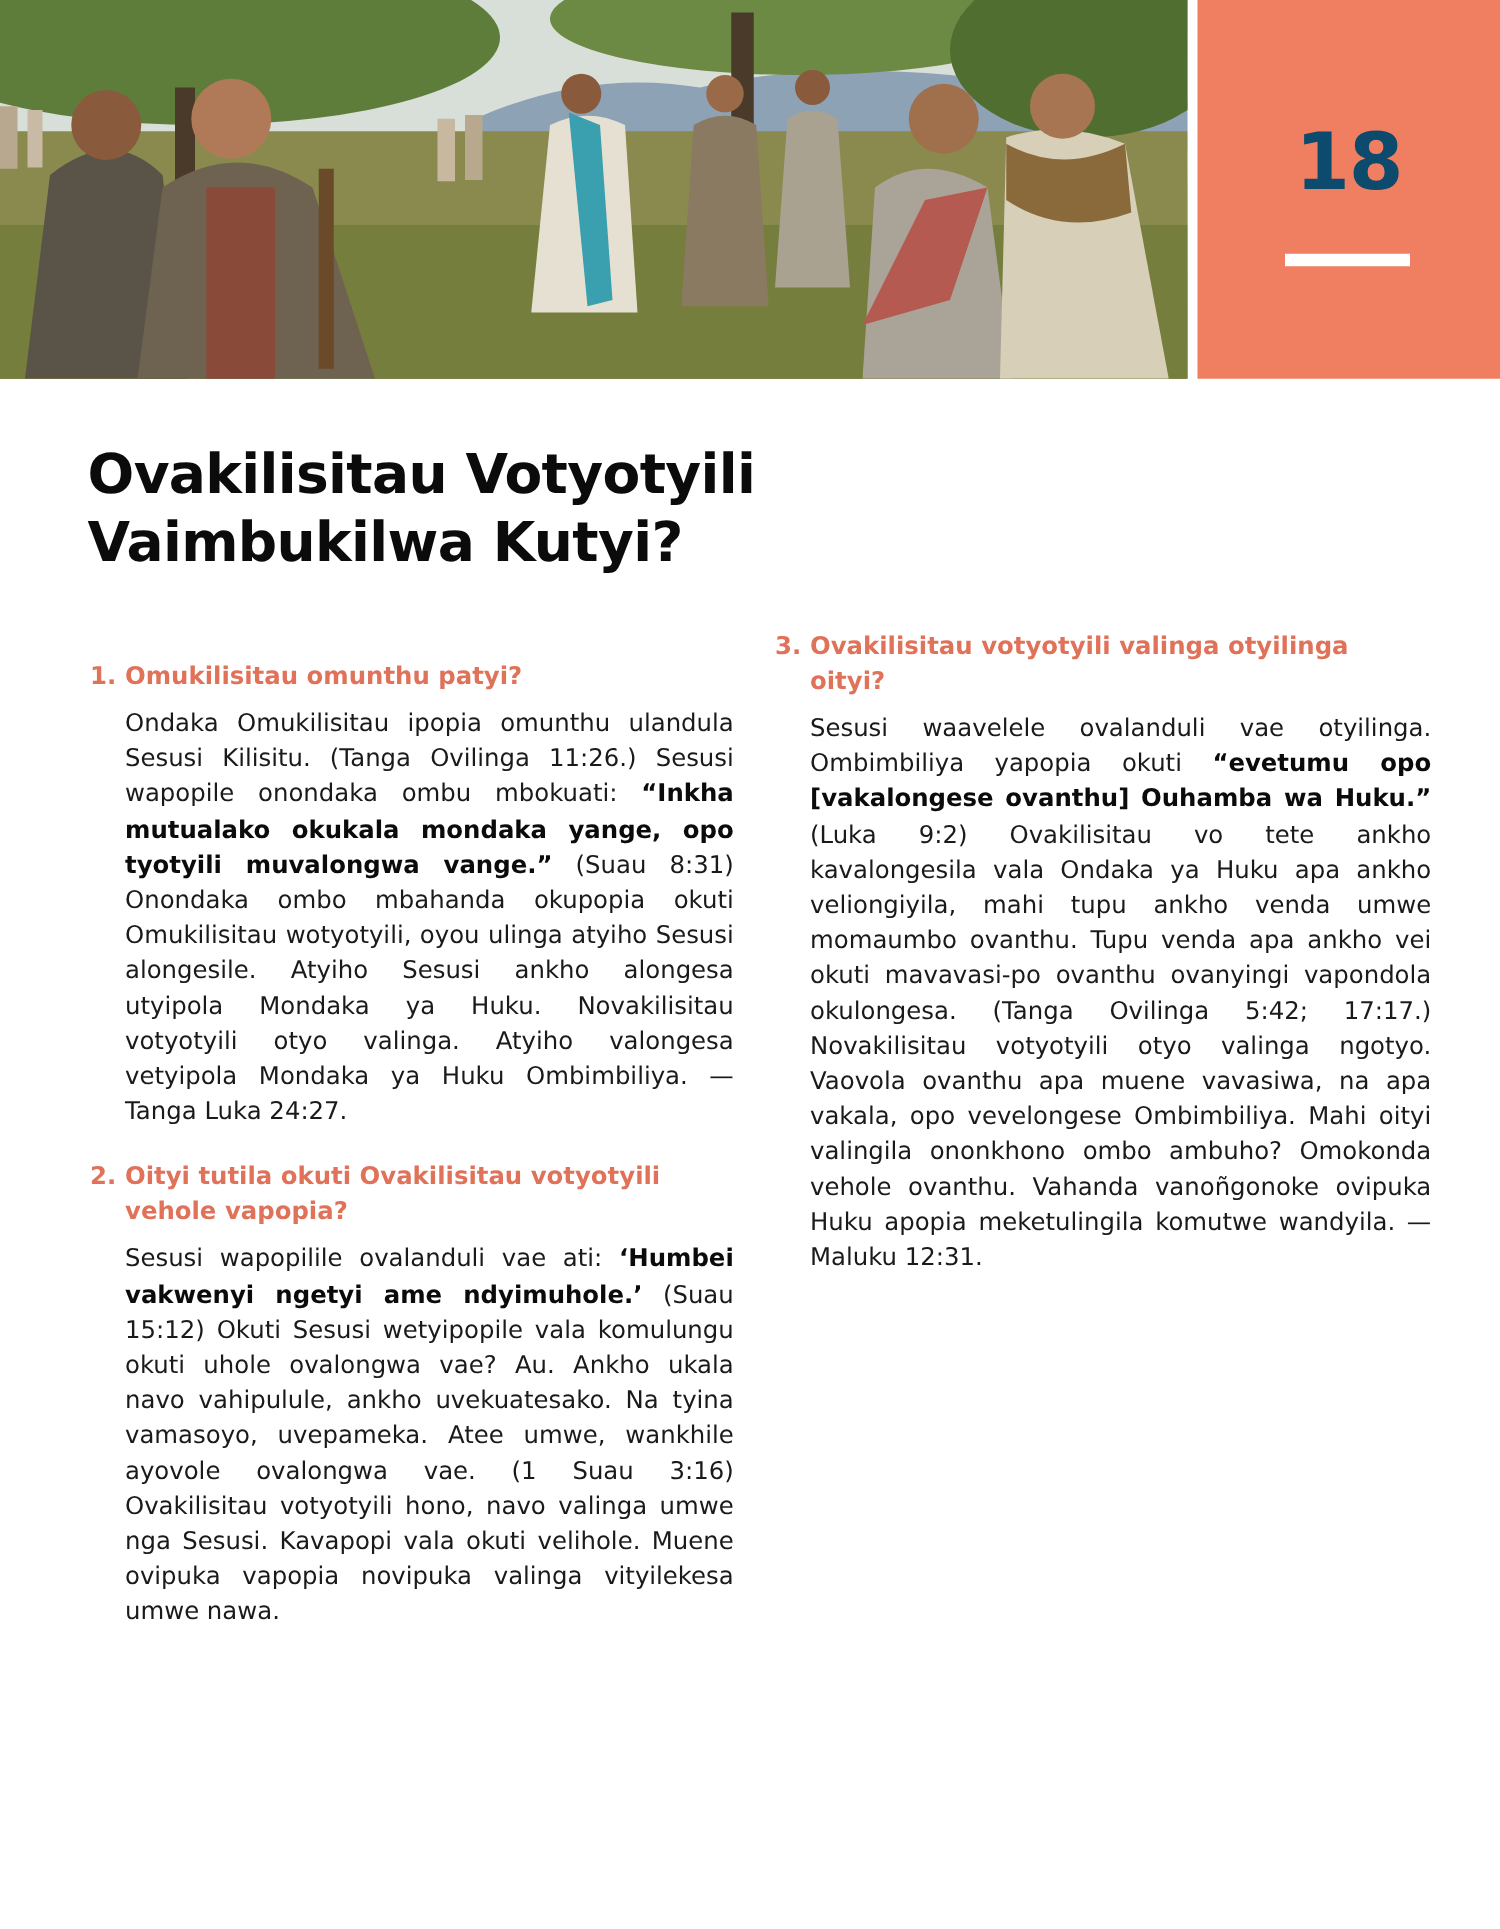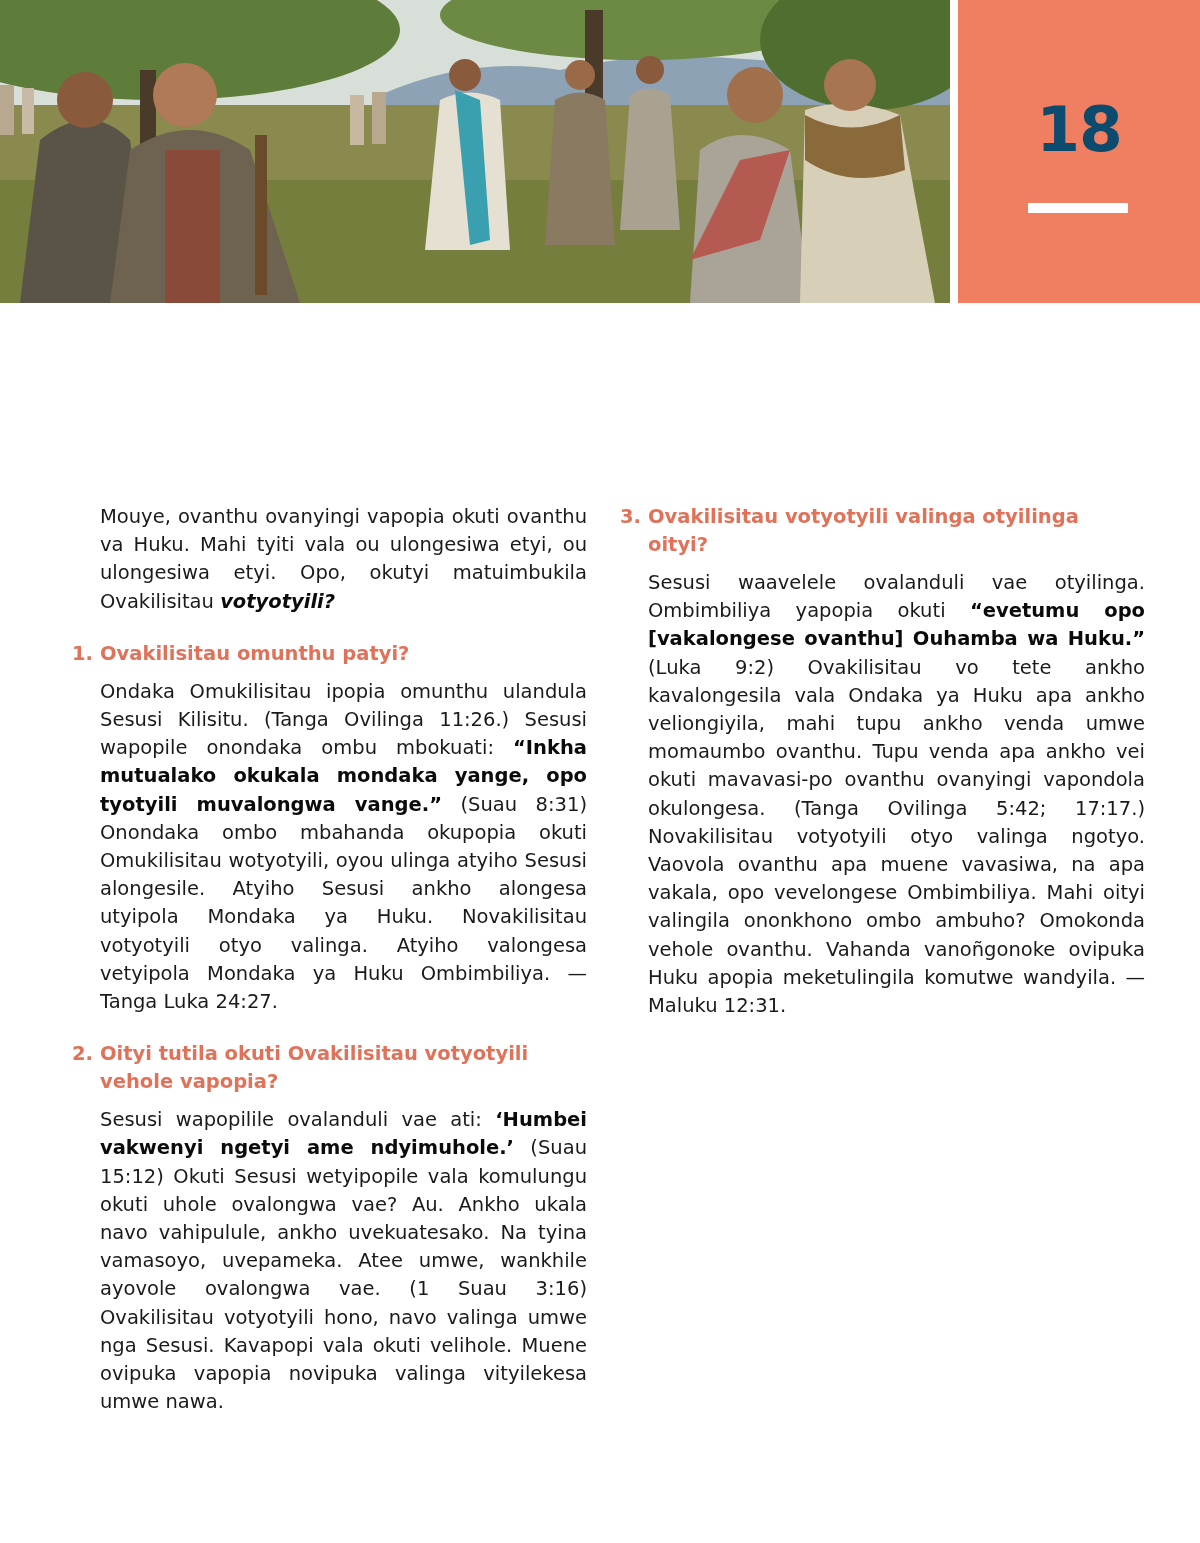--- a/index.html
+++ b/index.html
@@ -103,31 +103,31 @@
     </g>
   </svg>
 </div>
 
 <div class="chapter-box">
   <div class="chapter-number">18</div>
 </div>
 <div class="chapter-rule"></div>
 
 <h1 class="title">
-  <br>
+  <span>Ovakilisitau Votyotyili</span><br>
+  <span>Vaimbukilwa Kutyi?</span>
 </h1>
 
 <div class="col col-left">
-  <p class="para"><span>Mouye, ovanthu ovanyingi vapopia okuti ovanthu va Huku. Mahi tyiti vala ou ulongesiwa etyi, ou ulongesiwa etyi. Opo, okutyi matuimbukila Ovakilisitau </span><b><i>votyotyili?</i></b></p>
 
   <div class="gap-lg"></div>
 
   <div class="q">
     <span class="num">1.</span>
-    <span class="qtext">Ovakilisitau omunthu patyi?</span>
+    <span class="qtext">Omukilisitau omunthu patyi?</span>
   </div>
   <div class="gap-sm"></div>
   <p class="para"><span>Ondaka Omukilisitau ipopia omunthu ulandula Sesusi Kilisitu. (Tanga Ovilinga 11:26.) Sesusi wapopile onondaka ombu mbokuati: </span><b>“Inkha mutualako okukala mondaka yange, opo tyotyili muvalongwa vange.”</b><span> (Suau 8:31) Onondaka ombo mbahanda okupopia okuti Omukilisitau wotyotyili, oyou ulinga atyiho Sesusi alongesile. Atyiho Sesusi ankho alongesa utyipola Mondaka ya Huku. Novakilisitau votyotyili otyo valinga. Atyiho valongesa vetyipola Mondaka ya Huku Ombimbiliya. — Tanga Luka 24:27.</span></p>
 
   <div class="gap-lg"></div>
 
   <div class="q">
     <span class="num">2.</span>
     <span class="qtext">Oityi tutila okuti Ovakilisitau votyotyili vehole vapopia?</span>
   </div>

